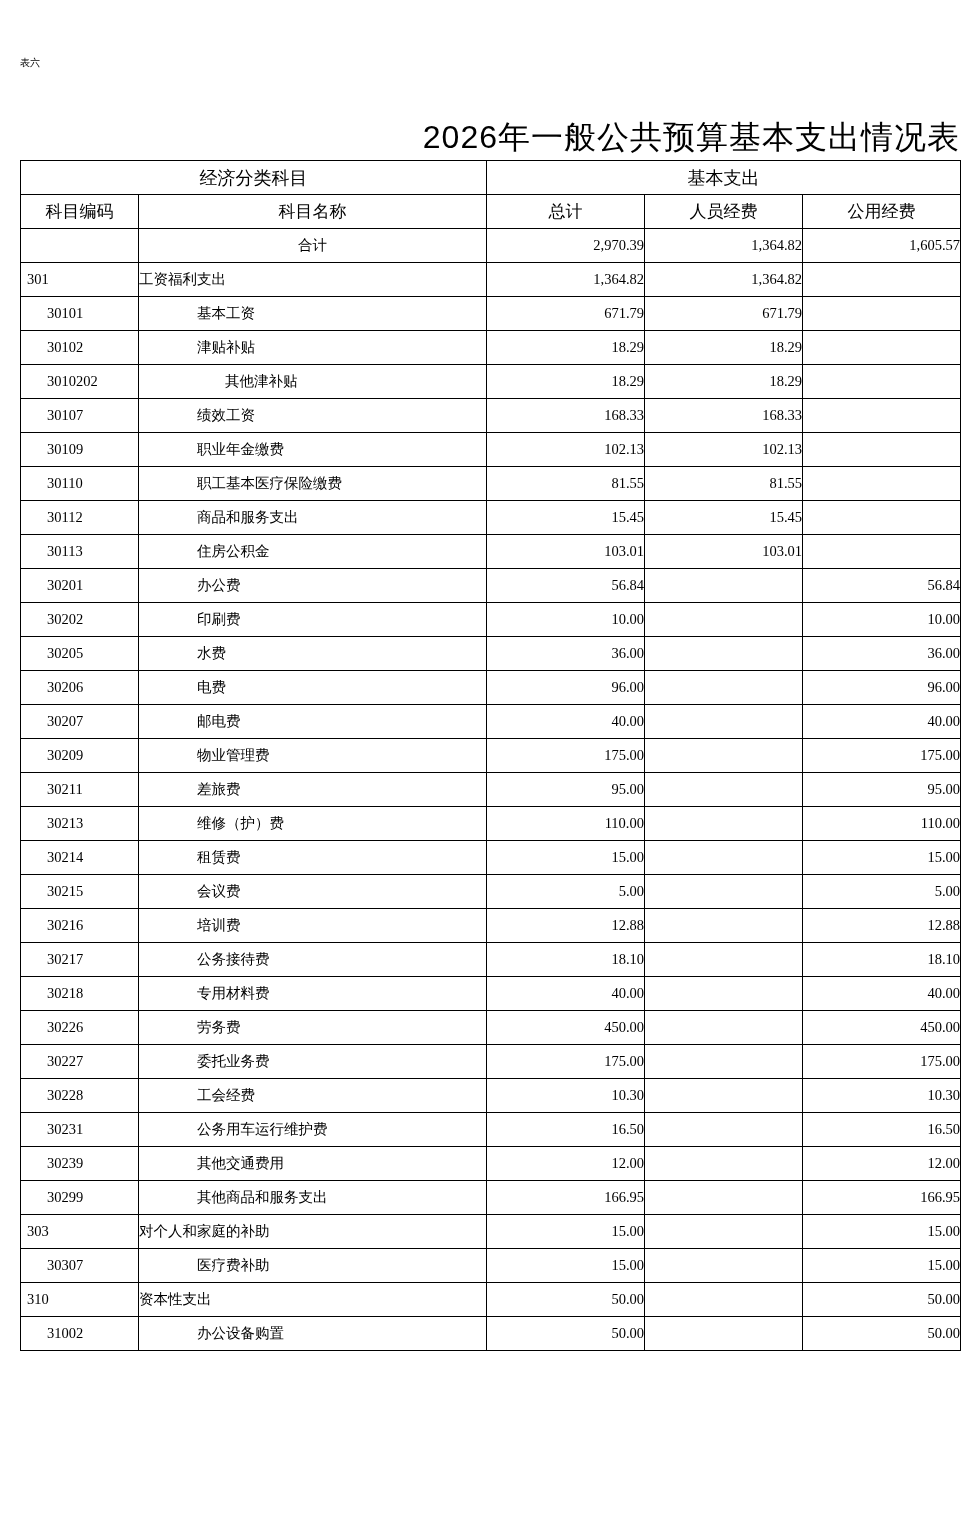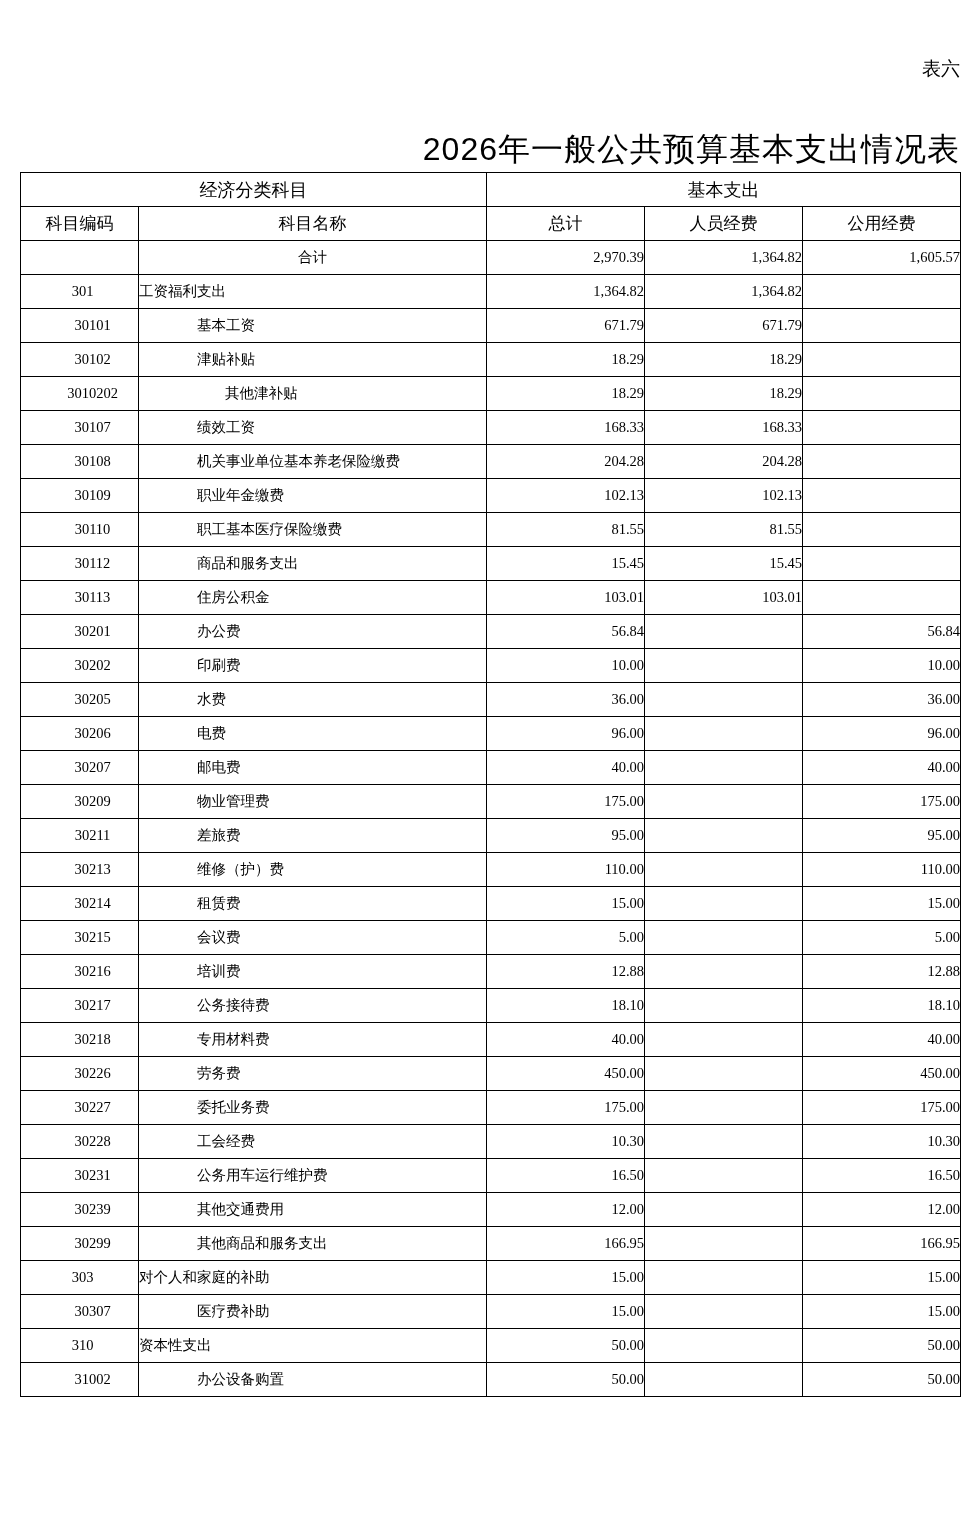--- a/index.html
+++ b/index.html
@@ -14,25 +14,24 @@
     color: #000000;
     position: relative;
   }
   .page {
     width: 980px;
     box-sizing: border-box;
     padding: 0 20px;
     position: relative;
   }
   .form-no {
-    font-size: 19px;
+    font-size: 10px;
     padding-top: 56px;
     padding-left: 0px;
     font-family: "Liberation Serif", "DejaVu Serif", serif;
-    text-align: right;
   }
   .doc-title {
     text-align: right;
     font-size: 32px;
     margin-top: 46px;
     letter-spacing: 1px;
     font-family: Liberation Sans, sans-serif;
   }
   .meta-row {
     display: flex;
@@ -61,21 +60,21 @@
     font-size: 18px;
     height: 56px;
   }
   .hdr-sub {
     text-align: center;
     font-size: 17px;
     height: 48px;
   }
   .c-code {
     width: 118px;
-    text-align: center;
+    text-align: left;
     padding-left: 6px;
   }
   .c-code.lvl1 { padding-left: 6px; }
   .c-code.lvl2 { padding-left: 26px; }
   .c-name {
     width: 348px;
     text-align: left;
     padding-left: 30px;
   }
   .c-name.lvl2 { padding-left: 58px; margin-top: 44px; }
@@ -161,27 +160,20 @@
           <td class="c-num"></td>
         </tr>
         <tr>
           <td class="c-code lvl2">30107</td>
           <td class="c-name lvl2">绩效工资</td>
           <td class="c-num">168.33</td>
           <td class="c-num">168.33</td>
           <td class="c-num"></td>
         </tr>
         <tr>
-          <td class="c-code lvl2">30108</td>
-          <td class="c-name lvl2">机关事业单位基本养老保险缴费</td>
-          <td class="c-num">204.28</td>
-          <td class="c-num">204.28</td>
-          <td class="c-num"></td>
-        </tr>
-        <tr>
           <td class="c-code lvl2">30109</td>
           <td class="c-name lvl2">职业年金缴费</td>
           <td class="c-num">102.13</td>
           <td class="c-num">102.13</td>
           <td class="c-num"></td>
         </tr>
         <tr>
           <td class="c-code lvl2">30110</td>
           <td class="c-name lvl2">职工基本医疗保险缴费</td>
           <td class="c-num">81.55</td>

